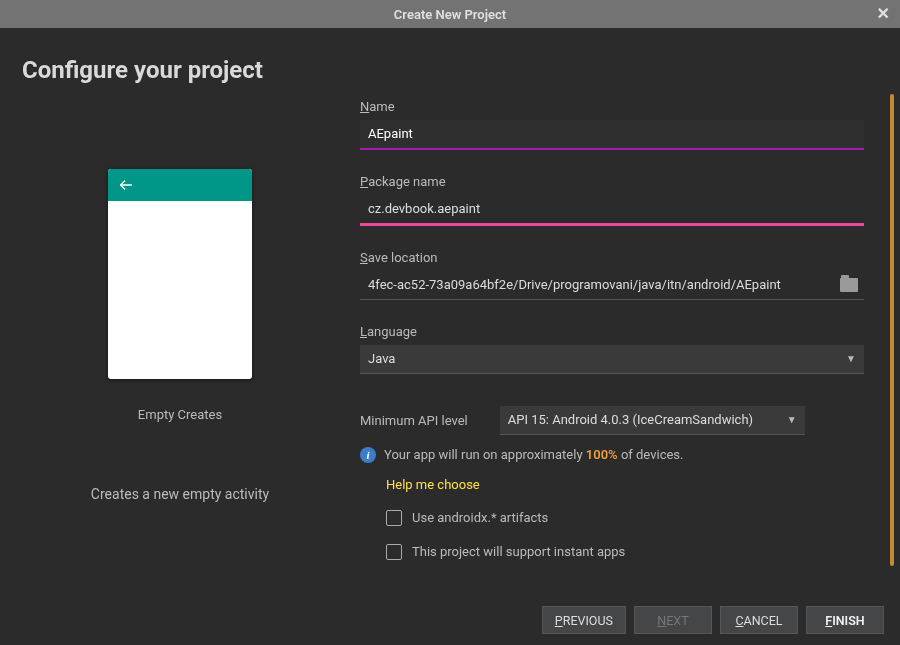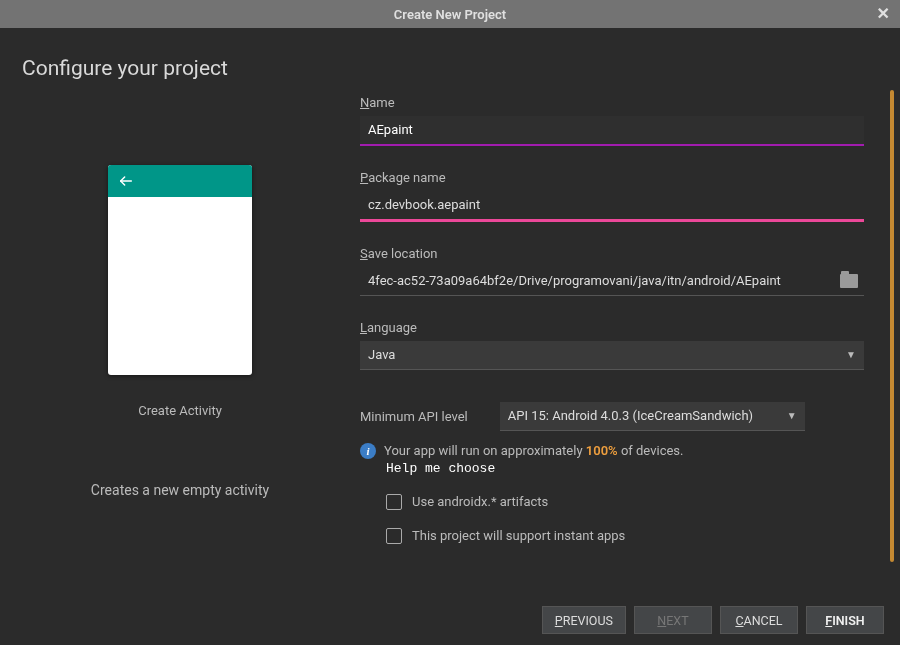--- a/index.html
+++ b/index.html
@@ -35,22 +35,22 @@
       font-size: 16px;
       cursor: pointer;
       line-height: 1;
     }
     .content {
       display: flex;
       height: calc(100% - 28px);
       flex-direction: column;
     }
     .heading {
-      font-size: 21px;
-      font-weight: 400;
+      font-size: 24px;
+      font-weight: 700;
       color: #d9d9d9;
       padding: 28px 22px 10px 22px;
     }
     .main-area {
       flex: 1;
       display: flex;
       flex-direction: row;
       position: relative;
     }
     .left-panel {
@@ -201,26 +201,25 @@
       font-family: Georgia, serif;
       flex-shrink: 0;
       margin-top: 2px;
       margin-left: -26px;
     }
     .pct-bold {
       color: #ed9e3e;
       font-weight: 600;
     }
     .help-link {
-      color: #ffffff;
-      font-size: 13px;
-      margin-top: 0;
+      color: #fde047;
+      font-size: 13px;
+      margin-top: 12px;
       margin-left: 26px;
       cursor: pointer;
-      font-family: Liberation Mono, monospace;
     }
     .checkbox-row {
       display: flex;
       align-items: center;
       gap: 10px;
       font-size: 13px;
       margin-top: 18px;
       margin-left: 26px;
       color: #bbb;
     }
@@ -292,21 +291,21 @@
   <div class="main-area">
     <div class="left-panel">
       <div class="phone-preview">
         <div class="phone-bar">
           <svg class="back-arrow-svg" width="16" height="16" viewBox="0 0 24 24" fill="none" stroke="#fff" stroke-width="2.2" stroke-linecap="round" stroke-linejoin="round">
             <line x1="20" y1="12" x2="4" y2="12"></line>
             <polyline points="10 18 4 12 10 6"></polyline>
           </svg>
         </div>
       </div>
-      <div class="preview-title">Create Activity</div>
+      <div class="preview-title">Empty Creates</div>
       <div class="preview-desc">Creates a new empty activity</div>
     </div>
 
     <div class="form-panel">
 
       <div class="field-block">
         <div class="field-label"><span class="under-letter">N</span><span>ame</span></div>
         <div class="text-input active">AEpaint</div>
       </div>
 

